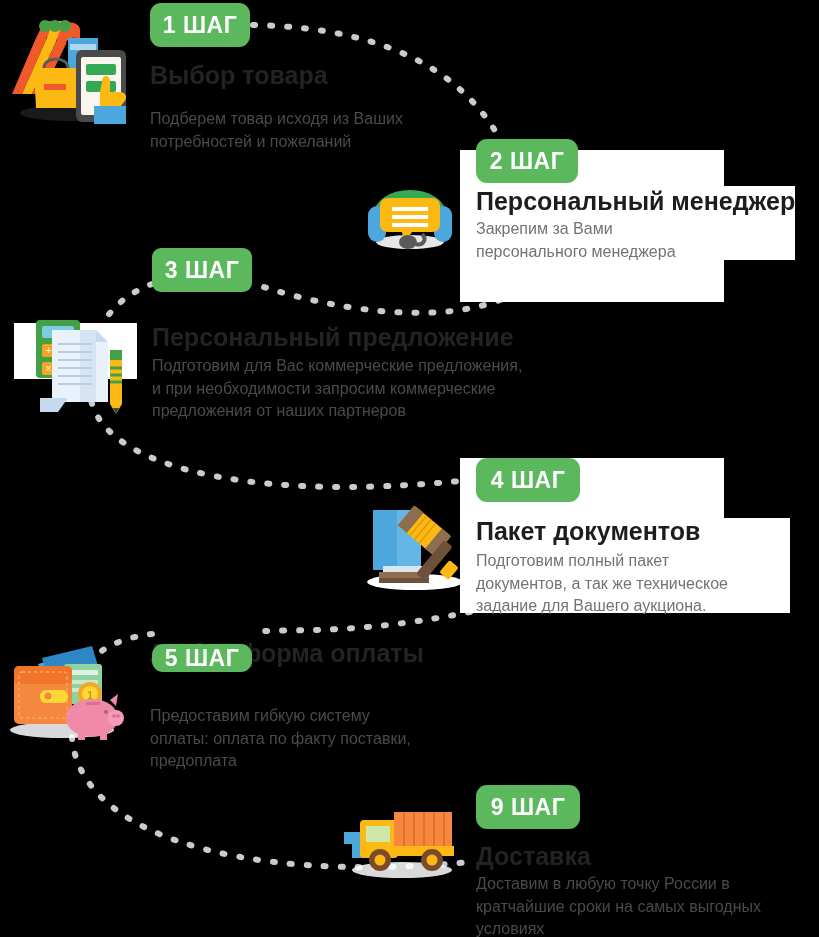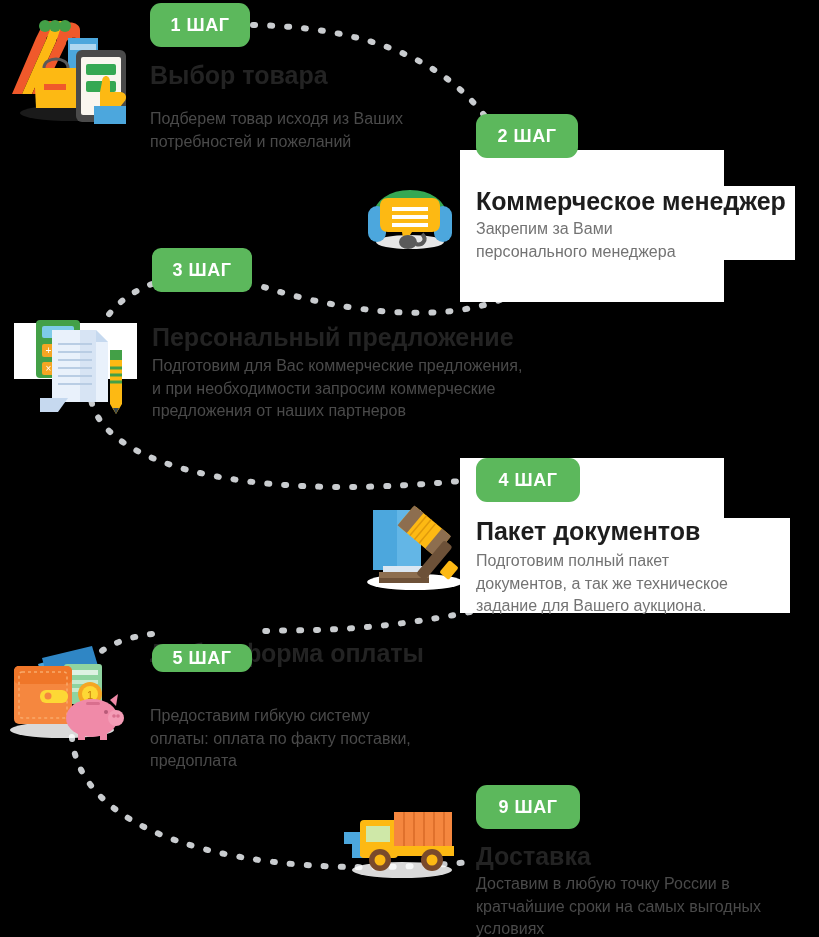--- a/index.html
+++ b/index.html
@@ -21,21 +21,21 @@
   .panel { position:absolute; background:#ffffff; z-index:2; }
 
   
   .step { position:absolute; z-index:4; }
 
   .badge {
     position:absolute;
     background:#5cb85c;
     border-radius:11px;
     color:#ffffff;
-    font-size:18px;
+    font-size:23px;
     font-weight:bold;
     letter-spacing:0.5px;
     display:flex; align-items:center; justify-content:center;
     z-index:6;
     white-space:nowrap;
   }
 
   .title {
     position:absolute;
     font-size:25px;
@@ -128,22 +128,22 @@
         <rect x="8" y="44" width="18" height="36" rx="9" fill="#4ca7dd"></rect>
         <rect x="74" y="44" width="18" height="36" rx="9" fill="#4ca7dd"></rect>
         <path d="M28 36 L72 36 C 77 36 80 39 80 44 L80 62 C 80 67 77 70 72 70 L52 70 L44 82 L42 70 L28 70 C 23 70 20 67 20 62 L20 44 C 20 39 23 36 28 36 Z" fill="#fdb913"></path>
         <rect x="32" y="45" width="36" height="4" fill="#ffffff"></rect>
         <rect x="32" y="53" width="36" height="4" fill="#ffffff"></rect>
         <rect x="32" y="61" width="36" height="4" fill="#ffffff"></rect>
         <path d="M62 72 C 68 78 62 84 56 82" fill="none" stroke="#5a5a5a" stroke-width="4"></path>
         <ellipse cx="48" cy="80" rx="9" ry="7" fill="#5a5a5a"></ellipse>
       </svg>
     </div>
-    <div class="badge" style="left:476px; top:114px; width:102px; height:44px;">2 ШАГ</div>
-    <div class="title" style="left:476px; top:188px;">Коммерческое  менеджер</div>
+    <div class="badge" style="left:476px; top:139px; width:102px; height:44px;">2 ШАГ</div>
+    <div class="title" style="left:476px; top:188px;">Персональный  менеджер</div>
     <div class="desc" style="left:476px; top:218px; width:300px;">Закрепим за Вами
 персонального менеджера</div>
   </div>
 
   <div class="step on-dark">
     <div class="icon" style="left:12px; top:312px;">
       <svg width="128" height="110" viewBox="0 0 128 110">
         <rect x="24" y="8" width="44" height="58" rx="4" fill="#43a047"></rect>
         <rect x="30" y="14" width="32" height="12" rx="2" fill="#7ecbe8"></rect>
         <rect x="30" y="32" width="13" height="13" rx="2" fill="#f5a623"></rect>

